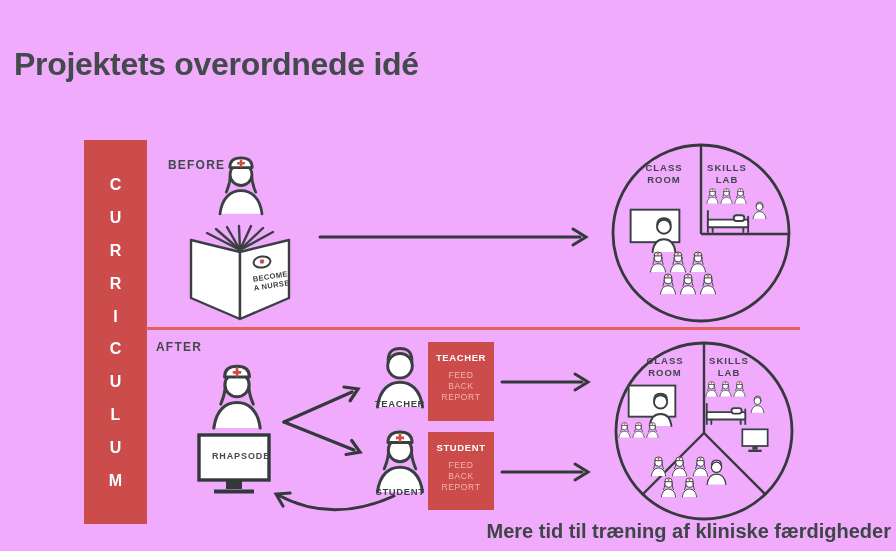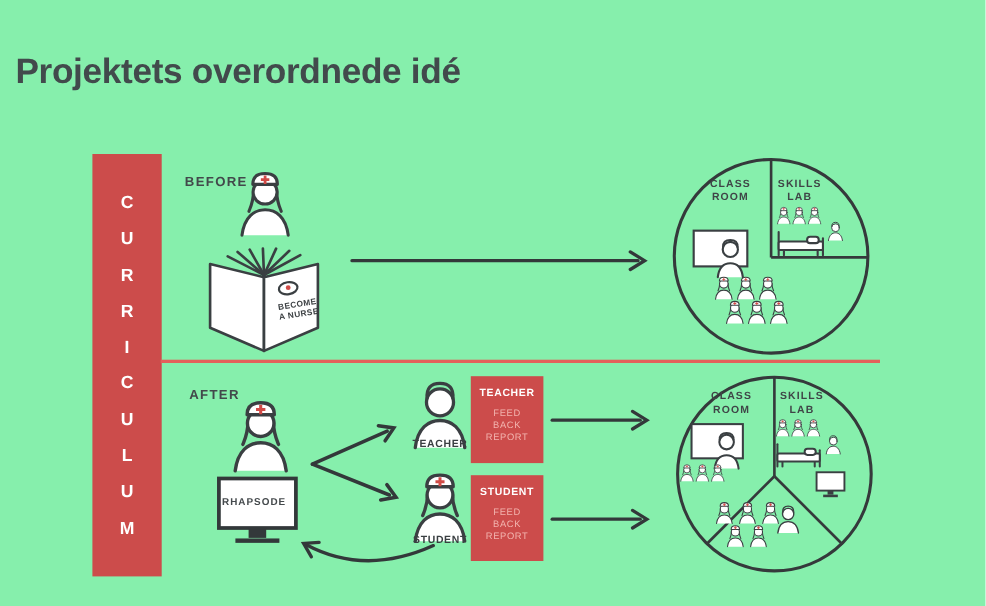--- a/index.html
+++ b/index.html
@@ -1,17 +1,17 @@
 <!DOCTYPE html>
 <html><head>
 <meta charset="utf-8">
 <style>
   html,body{margin:0;padding:0;background:#fff;}
   .slide{
-    position:relative;width:896px;height:551px;background:#86efac;overflow:hidden;
+    position:relative;width:896px;height:551px;background:#f0abfc;overflow:hidden;
     font-family:"Liberation Sans", sans-serif;color:#40474A;
   }
   .abs{position:absolute;}
   .title{
     font-size:32px;font-weight:700;letter-spacing:-0.3px;color:#424A4C;
   }
   .caption{
     font-size:20px;font-weight:700;color:#3F4547;white-space:nowrap;
   }
   .redbar{
@@ -93,21 +93,21 @@
     <span>R</span>
     <span>I</span>
     <span>C</span>
     <span>U</span>
     <span>L</span>
     <span>U</span>
     <span>M</span>
   </div>
 
   <div class="abs stage-label" style="left:156px;top:158px;padding-left:12px;">BEFORE</div>
-  <div class="abs stage-label" style="left:172px;top:340px;margin-top:12px;">AFTER</div>
+  <div class="abs stage-label" style="left:156px;top:340px;">AFTER</div>
 
   <div class="abs redline" style="left:146px;top:327px;width:654px;height:3px;"></div>
 
   <svg class="abs" style="left:213px;top:152px;" width="56" height="62" viewBox="0 0 40 44">
       <use href="#sym-nurse"></use>
     </svg>
   <svg class="abs" style="left:183px;top:226px;" width="114" height="98" viewBox="0 0 114 98">
     <g stroke="#3A3F42" stroke-width="2.4" stroke-linecap="round" stroke-linejoin="round" fill="none">
       <path d="M57 24 L24 7"></path>
         <path d="M57 24 L33 3"></path>
@@ -191,21 +191,21 @@
   <svg class="abs" style="left:206px;top:360px;" width="62" height="68" viewBox="0 0 40 44">
       <use href="#sym-nurse"></use>
     </svg>
   <svg class="abs" style="left:197px;top:433px;" width="74" height="62" viewBox="0 0 74 62">
     <g stroke="#33383A" stroke-width="3.4" fill="none">
       <rect x="2" y="2" width="70" height="45" fill="#fff"></rect>
       <rect x="29" y="47" width="16" height="9" fill="#33383A" stroke="none"></rect>
       <rect x="17" y="56.5" width="40" height="4" fill="#33383A" stroke="none"></rect>
     </g>
   </svg>
-  <div class="abs monitor-text" style="left:196px;top:451px;width:70px;">RHAPSODE</div>
+  <div class="abs monitor-text" style="left:206px;top:451px;width:70px;">RHAPSODE</div>
 
   <svg class="abs" style="left:278px;top:378px;" width="92" height="84" viewBox="0 0 92 84">
     <g stroke="#33383A" stroke-width="3.2" stroke-linecap="round" fill="none">
       <line x1="6" y1="44" x2="74" y2="14"></line>
       <g transform="translate(80,11) rotate(-24)">
           <path d="M-12 -7.5 L0 0 L-12 7.5"></path>
         </g>
       <line x1="6" y1="44" x2="76" y2="72"></line>
       <g transform="translate(82,74) rotate(22)">
           <path d="M-12 -7.5 L0 0 L-12 7.5"></path>
@@ -319,14 +319,15 @@
   <svg class="abs" style="left:659px;top:476px;" width="19" height="21" viewBox="0 0 40 44">
       <use href="#sym-nurse"></use>
     </svg>
   <svg class="abs" style="left:680px;top:476px;" width="19" height="21" viewBox="0 0 40 44">
       <use href="#sym-nurse"></use>
     </svg>
   <svg class="abs" style="left:704px;top:457px;" width="25" height="27.5" viewBox="0 0 40 44">
       <use href="#sym-person"></use>
     </svg>
 
+  <div class="abs caption" style="right:5px;top:520px;">Mere tid til træning af kliniske færdigheder</div>
 
 </div>
 
 </body></html>

